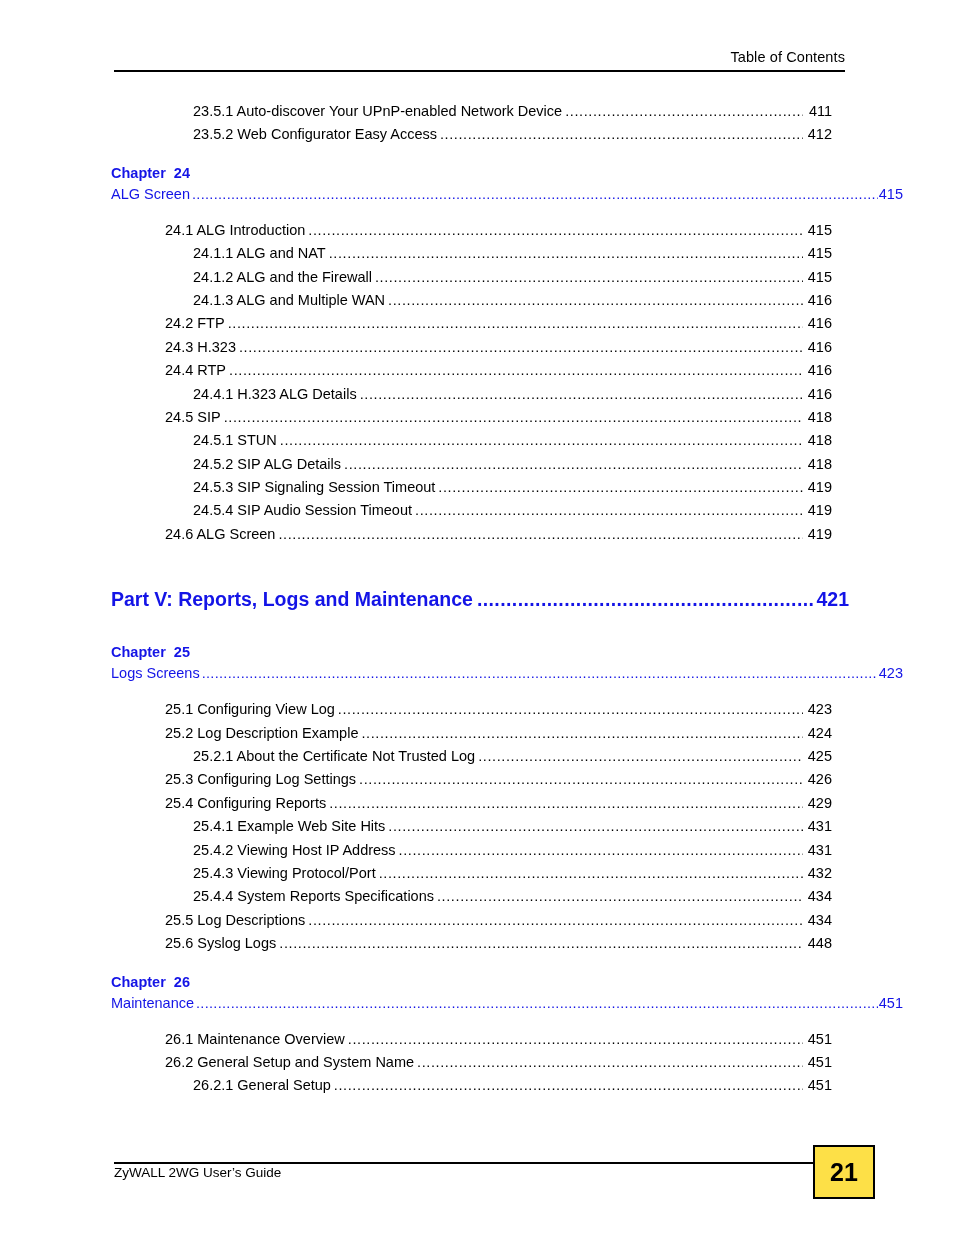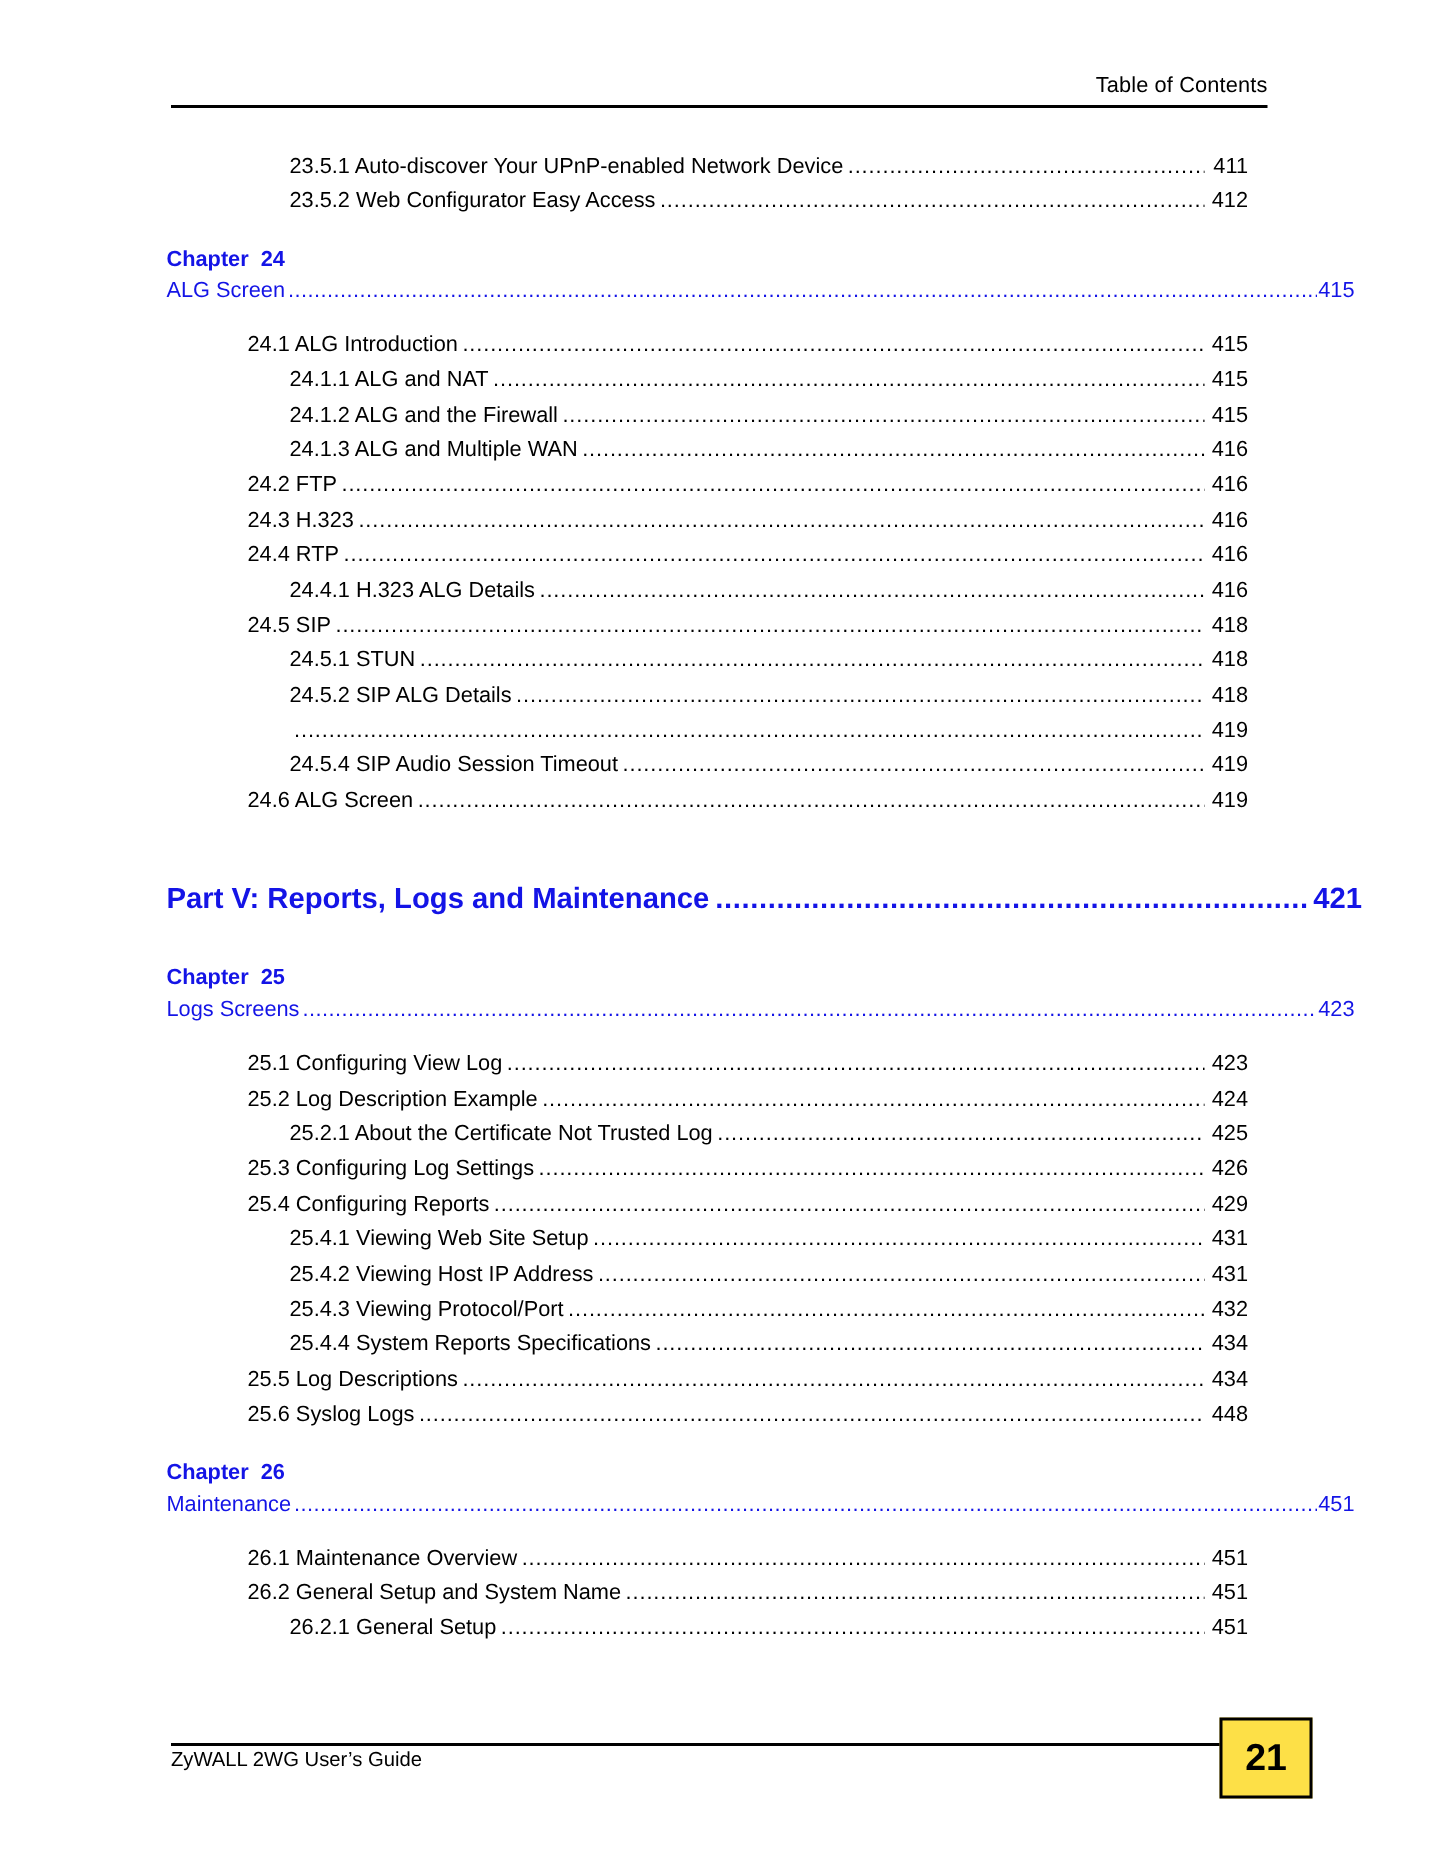--- a/index.html
+++ b/index.html
@@ -122,21 +122,21 @@
     overflow: hidden;
     white-space: nowrap;
     margin: 0 1px 0 2px;
     letter-spacing: 0.3px;
   }
   .chapter-title-row .pageno { flex: 0 0 auto; white-space: nowrap; }
 
   
   .part-block {
     padding-left: 111px;
-    padding-right: 46px;
+    padding-right: 105px;
     margin-top: 40px;
     margin-bottom: 30px;
   }
   .part-row {
     display: flex;
     align-items: flex-end;
     width: 100%;
     font-size: 19.5px;
     font-weight: bold;
     color: #1414e6;
@@ -273,20 +273,21 @@
         <span class="label">24.5.1 STUN</span>
         <span class="leader">..................................................................................................................................................................</span>
         <span class="pageno">418</span>
       </div>
       <div class="entry lvl3">
         <span class="label">24.5.2 SIP ALG Details</span>
         <span class="leader">..................................................................................................................................................................</span>
         <span class="pageno">418</span>
       </div>
       <div class="entry lvl3">
+        <span class="label">24.5.3 SIP Signaling Session Timeout</span>
         <span class="leader">..................................................................................................................................................................</span>
         <span class="pageno">419</span>
       </div>
       <div class="entry lvl3">
         <span class="label">24.5.4 SIP Audio Session Timeout</span>
         <span class="leader">..................................................................................................................................................................</span>
         <span class="pageno">419</span>
       </div>
       <div class="entry lvl2">
         <span class="label">24.6 ALG Screen</span>
@@ -332,21 +333,21 @@
         <span class="label">25.3 Configuring Log Settings</span>
         <span class="leader">..................................................................................................................................................................</span>
         <span class="pageno">426</span>
       </div>
       <div class="entry lvl2">
         <span class="label">25.4 Configuring Reports</span>
         <span class="leader">..................................................................................................................................................................</span>
         <span class="pageno">429</span>
       </div>
       <div class="entry lvl3">
-        <span class="label">25.4.1 Viewing Web Site Setup</span>
+        <span class="label">25.4.1 Example Web Site Hits</span>
         <span class="leader">..................................................................................................................................................................</span>
         <span class="pageno">431</span>
       </div>
       <div class="entry lvl3">
         <span class="label">25.4.2 Viewing Host IP Address</span>
         <span class="leader">..................................................................................................................................................................</span>
         <span class="pageno">431</span>
       </div>
       <div class="entry lvl3">
         <span class="label">25.4.3 Viewing Protocol/Port</span>

